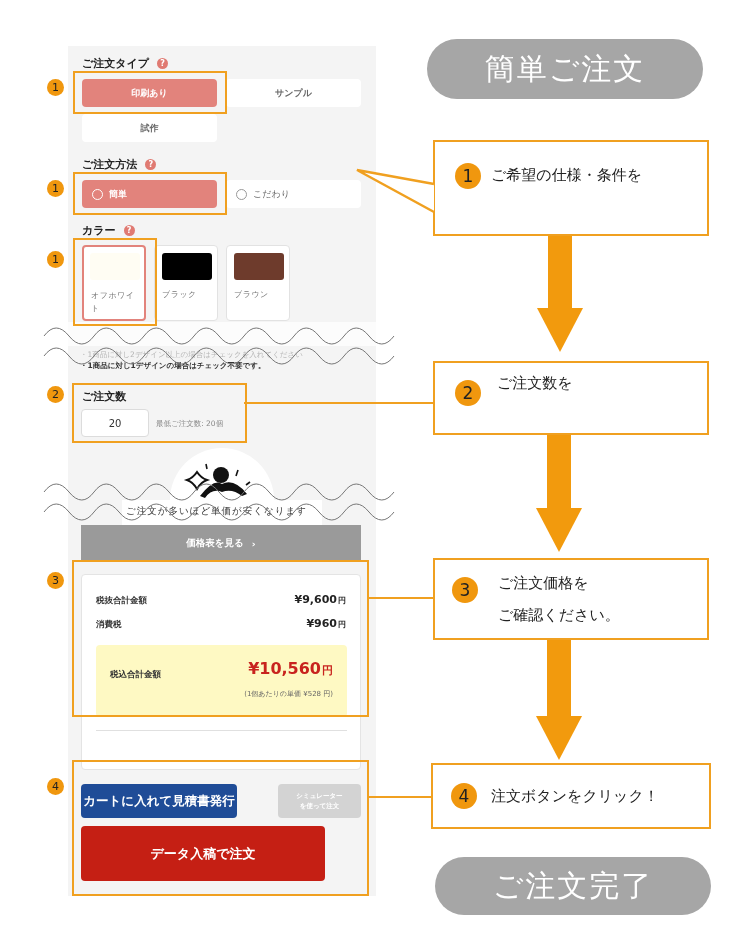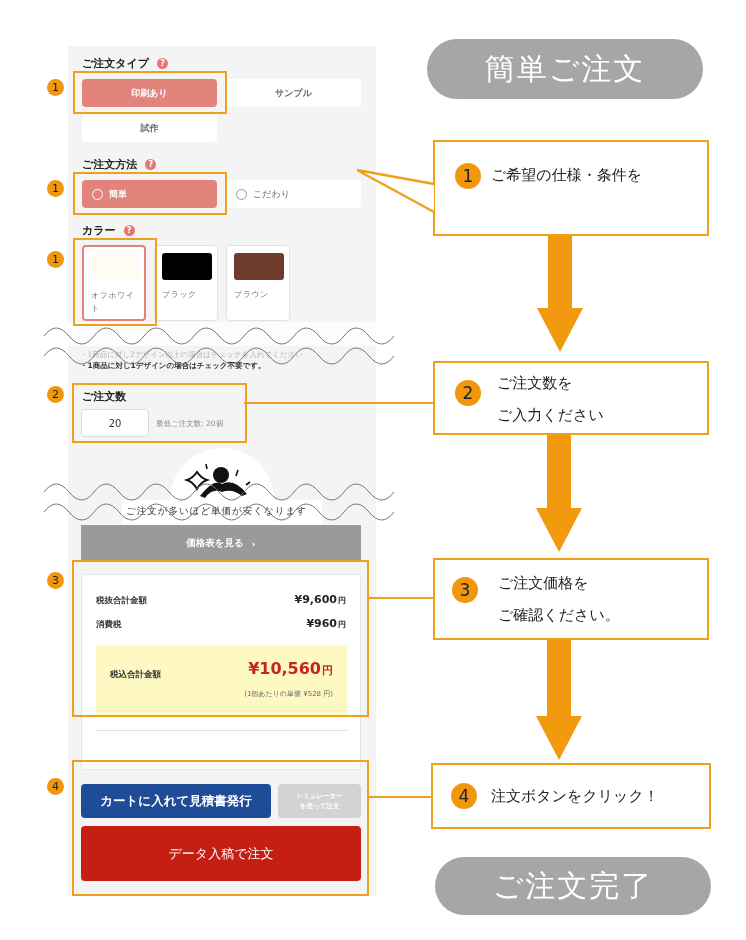--- a/index.html
+++ b/index.html
@@ -39,23 +39,23 @@
   .price-row-val { position: absolute; font-size: 11px; font-weight: bold; color: #222; text-align: right; }
   .yen-unit { font-size: 8px; margin-left: 1px; }
   .total-box { position: absolute; left: 14px; top: 70px; width: 251px; height: 72px; background: #fef9c3; border-radius: 4px; }
   .total-label { position: absolute; left: 14px; top: 24px; font-size: 8.5px; font-weight: bold; color: #333; }
   .total-val { position: absolute; right: 14px; top: 14px; font-size: 16px; font-weight: bold; color: #c8231e; white-space: nowrap; }
   .total-val .yen-unit { font-size: 11px; }
   .unit-price { position: absolute; right: 14px; top: 44px; font-size: 7px; color: #666; white-space: nowrap; }
   .card-divider { position: absolute; left: 14px; top: 155px; width: 251px; height: 1px; background: #e0e0e0; }
   .breakdown-link { position: absolute; left: 0; top: 168px; width: 280px; text-align: center; font-size: 8.5px; color: #888; }
 
-  .cart-btn { position: absolute; left: 81px; top: 784px; width: 190px; height: 34px; background: #1f4c97; color: #fff; border-radius: 4px; font-size: 12.5px; font-weight: bold; display: flex; align-items: center; justify-content: center; border: none; font-family: inherit; }
+  .cart-btn { position: absolute; left: 81px; top: 784px; width: 156px; height: 34px; background: #1f4c97; color: #fff; border-radius: 4px; font-size: 12.5px; font-weight: bold; display: flex; align-items: center; justify-content: center; border: none; font-family: inherit; }
   .sim-btn { position: absolute; left: 278px; top: 784px; width: 83px; height: 34px; background: #d3d3d3; color: #fff; border-radius: 4px; font-size: 6.5px; font-weight: bold; display: flex; flex-direction: column; align-items: center; justify-content: center; line-height: 10px; border: none; font-family: inherit; }
-  .data-order-btn { position: absolute; left: 81px; top: 826px; width: 280px; height: 55px; background: #c51f14; color: #fff; border-radius: 4px; font-size: 13px; font-weight: normal; display: flex; align-items: center; justify-content: center; border: none; font-family: inherit; }
+  .data-order-btn { position: absolute; left: 81px; top: 826px; width: 244px; height: 55px; background: #c51f14; color: #fff; border-radius: 4px; font-size: 13px; font-weight: bold; display: flex; align-items: center; justify-content: center; border: none; font-family: inherit; }
 
   
   .hl { position: absolute; border: 2.5px solid #f0a020; background: transparent; pointer-events: none; }
   .badge { position: absolute; width: 17px; height: 17px; border-radius: 50%; background: #f0970e; color: #222; font-size: 11px; display: flex; align-items: center; justify-content: center; font-family: "DejaVu Sans", sans-serif; }
   .badge-lg { width: 26px; height: 26px; font-size: 17px; }
 
   .callout { position: absolute; border: 2.5px solid #f0a020; background: #fff; }
   .callout-text { position: absolute; font-size: 15px; color: #222; line-height: 30px; white-space: nowrap; }
 
   .pill { position: absolute; background: #a6a6a6; color: #fff; border-radius: 32px; display: flex; align-items: center; justify-content: center; font-size: 30px; letter-spacing: 2px; }
@@ -202,21 +202,20 @@
   <div class="callout-text" style="left:56px; top:18px;">ご希望の仕様・条件を</div>
 </div>
 <svg class="overlay" width="746" height="940">
   <polygon points="434,184 357,170 434,212" fill="#fff"></polygon>
   <polyline points="434,184 357,170 434,212" fill="none" stroke="#f0a020" stroke-width="2.5" stroke-linejoin="miter"></polyline>
 </svg>
 
 <div class="callout" style="left:433px; top:361px; width:276px; height:74px;">
   <div class="badge badge-lg" style="left:20px; top:17px;">2</div>
   <div class="callout-text" style="left:62px; top:5px;">ご注文数を</div>
-  <div class="callout-text" style="left:62px; top:37px;">ご入力ください</div>
 </div>
 
 <div class="callout" style="left:433px; top:558px; width:276px; height:82px;">
   <div class="badge badge-lg" style="left:17px; top:17px;">3</div>
   <div class="callout-text" style="left:63px; top:8px;">ご注文価格を</div>
   <div class="callout-text" style="left:63px; top:40px;">ご確認ください。</div>
 </div>
 
 <div class="callout" style="left:431px; top:763px; width:280px; height:66px;">
   <div class="badge badge-lg" style="left:18px; top:18px;">4</div>

